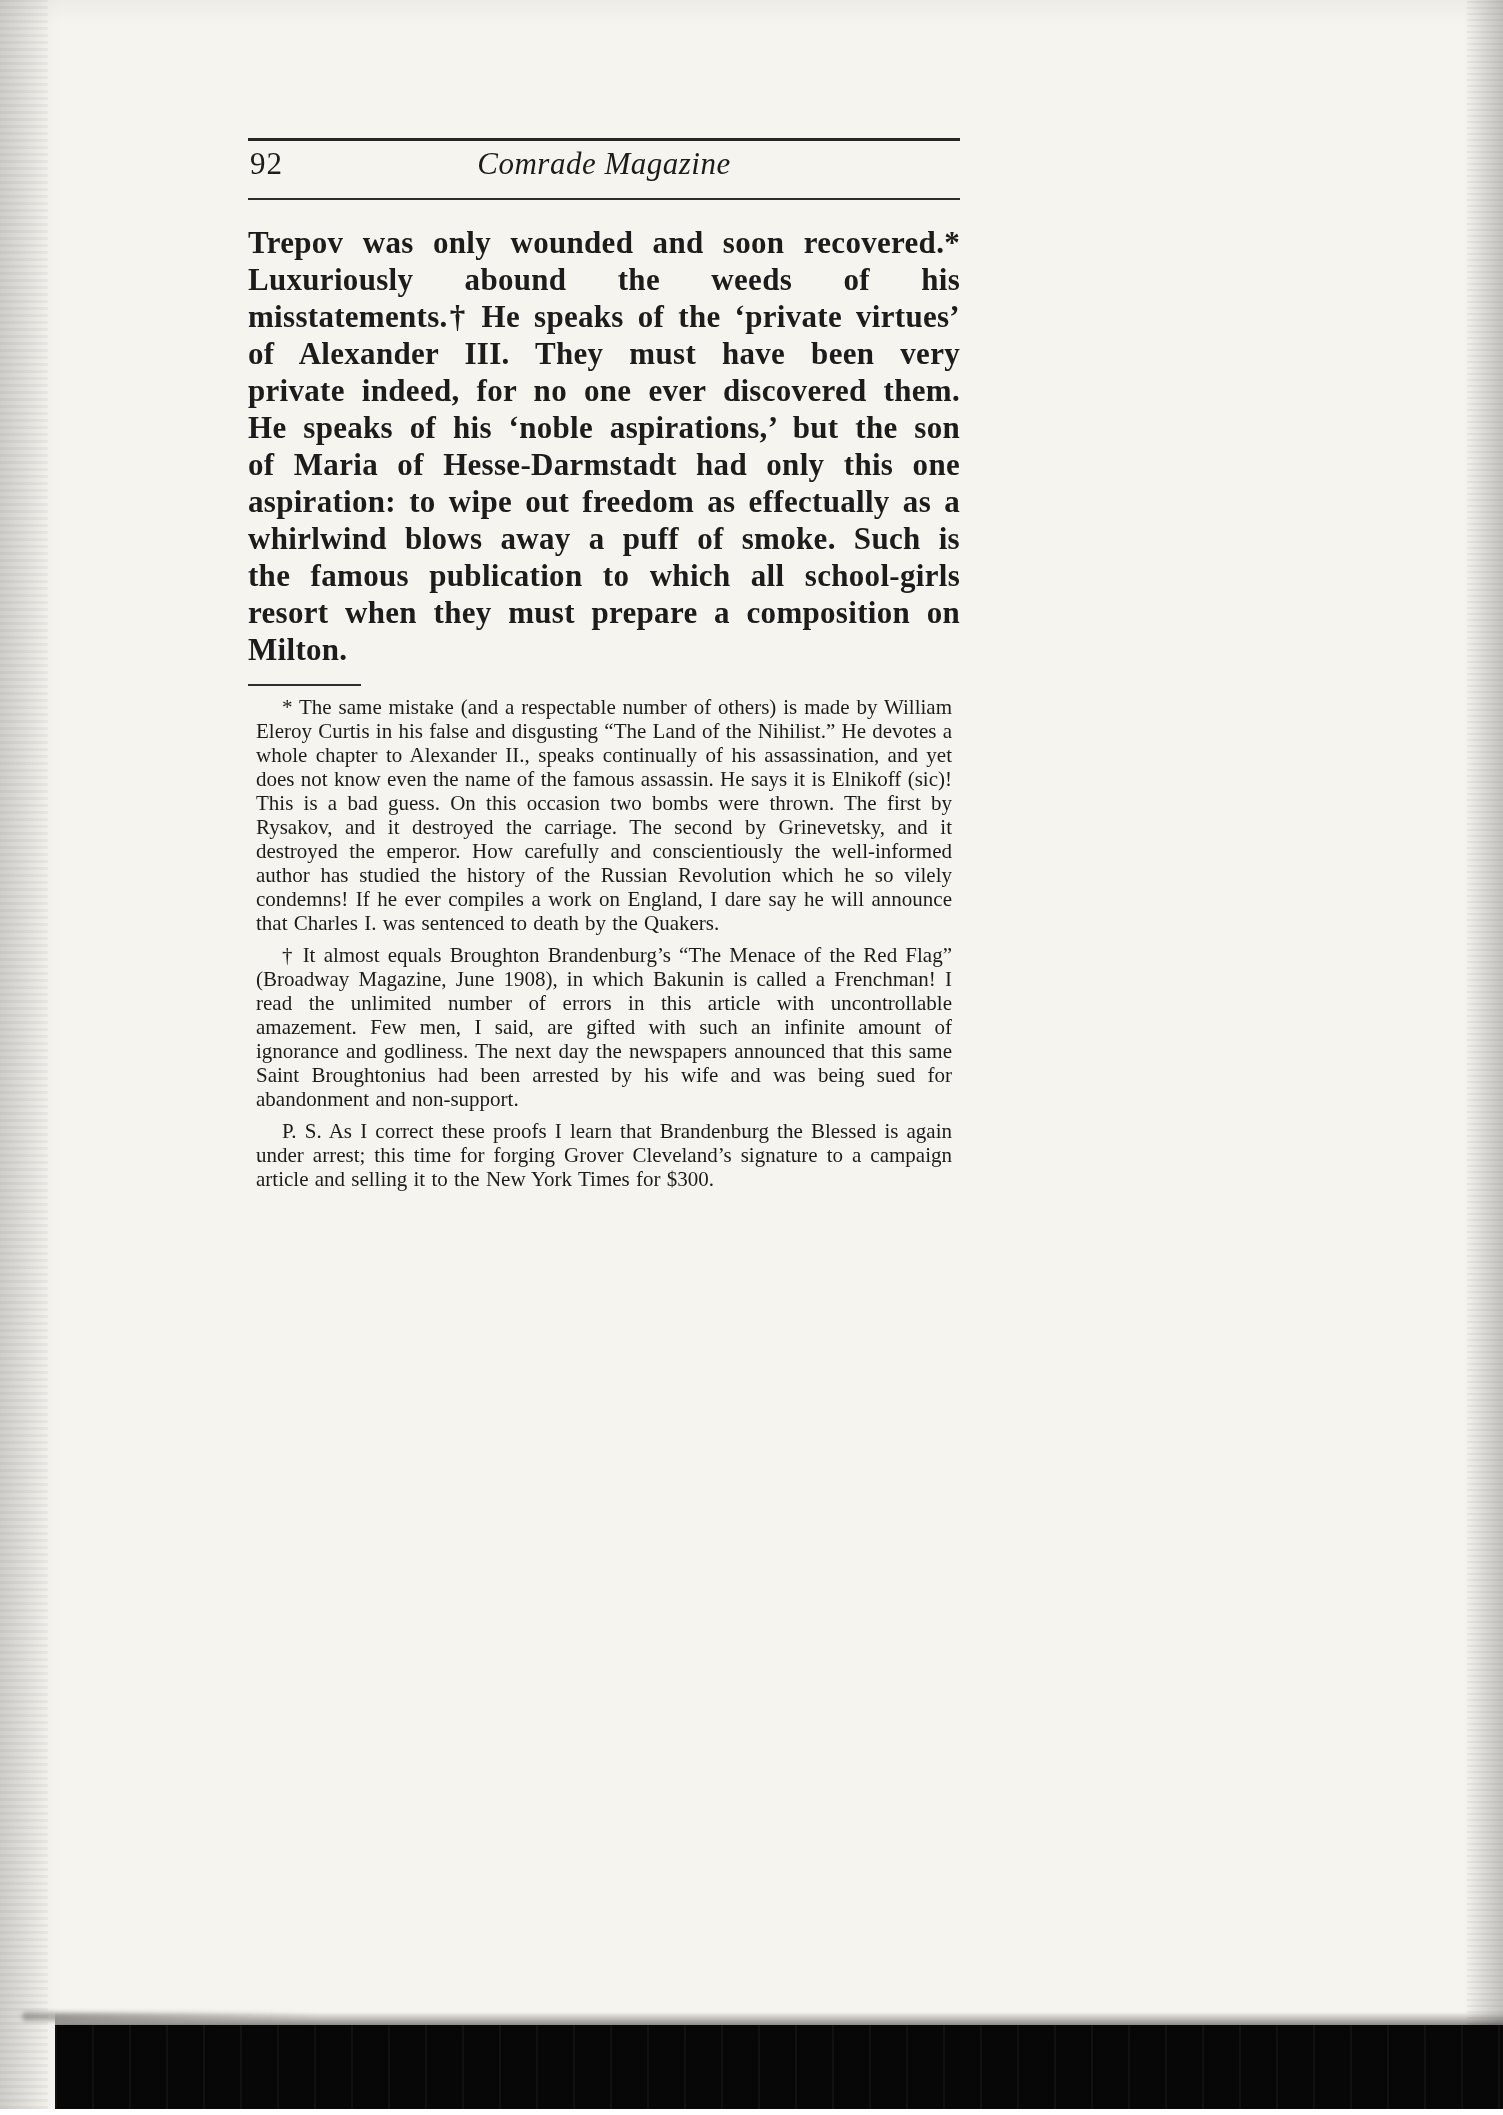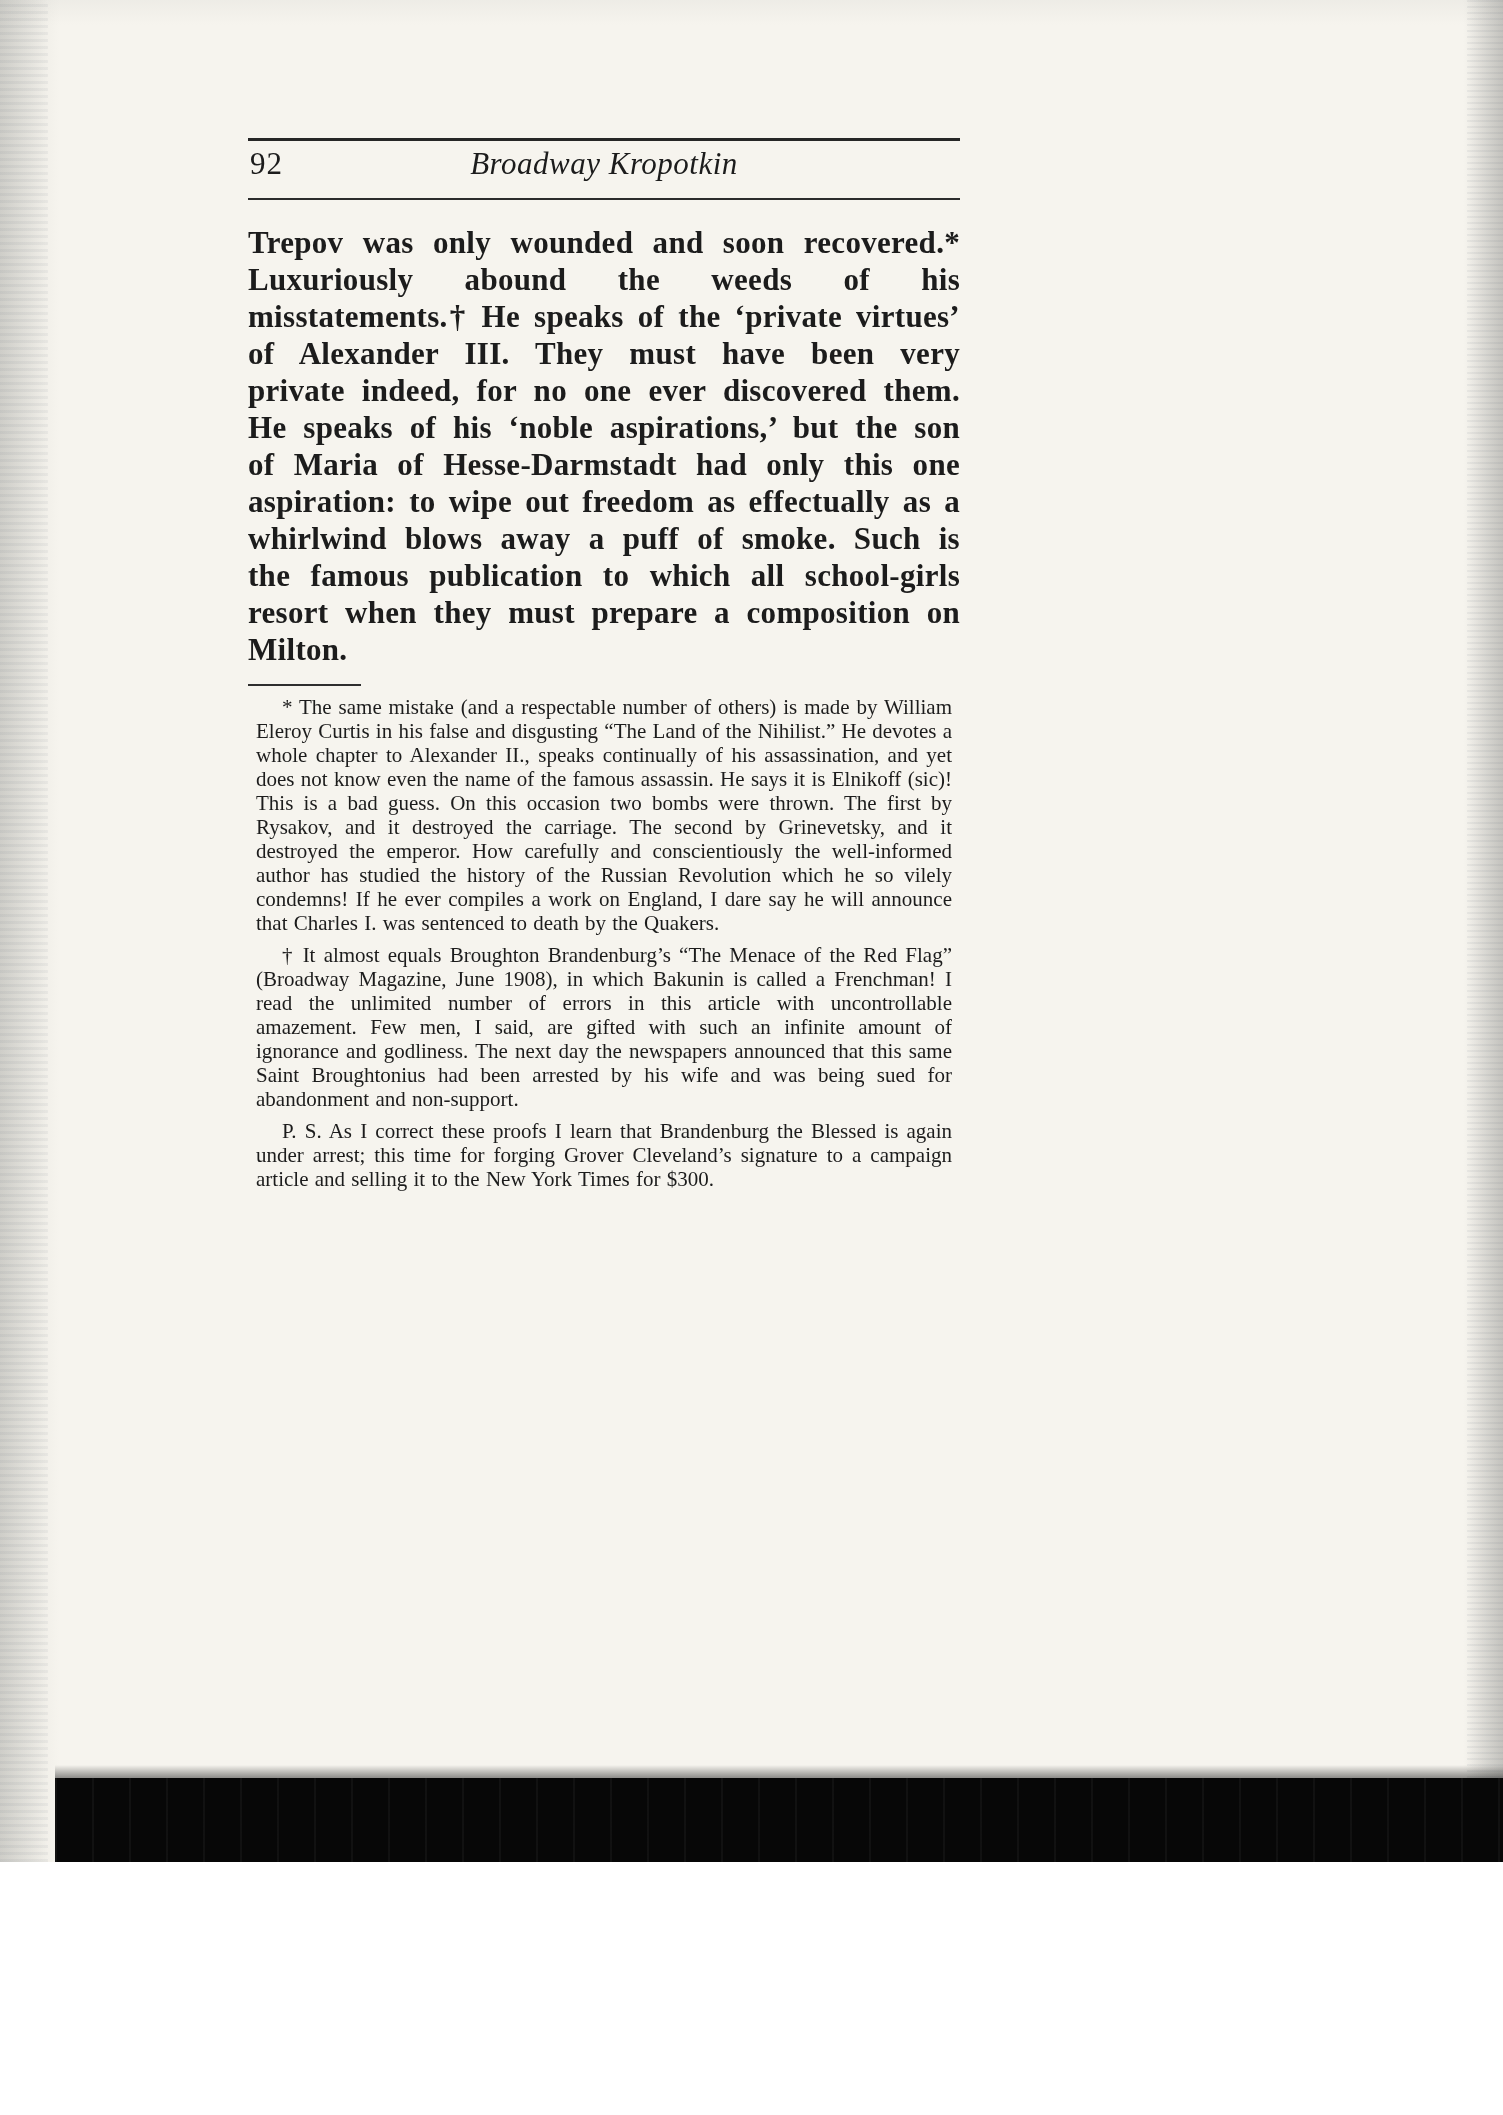--- a/index.html
+++ b/index.html
@@ -8,21 +8,21 @@
     background: #ffffff;
   }
   body {
     width: 1503px;
     height: 2115px;
     overflow: hidden;
   }
   .scan {
     position: relative;
     width: 1503px;
-    height: 1862px;
+    height: 2109px;
     background:
       linear-gradient(90deg, rgba(165,165,158,0.22) 0px, rgba(246,244,238,0) 60px),
       linear-gradient(270deg, rgba(150,150,145,0.28) 0px, rgba(246,244,238,0) 40px),
       linear-gradient(180deg, rgba(200,200,195,0.18) 0px, rgba(246,244,238,0) 25px),
       #f6f4ee;
     font-family: "Liberation Serif", serif;
     color: #1c1c1c;
     overflow: hidden;
   }
   
@@ -142,21 +142,21 @@
 
   <div class="edge-left"></div>
   <div class="edge-right"></div>
 
   <div class="content">
 
     <div class="rule-top"></div>
 
     <div class="header-row">
       <span class="page-num">92</span>
-      <span class="running-title">Broadway Kropotkin</span>
+      <span class="running-title">Comrade Magazine</span>
     </div>
 
     <div class="rule-bottom"></div>
 
     <p class="body-text">Trepov was only wounded and soon recovered.* Luxuriously abound the weeds of his misstatements.† He speaks of the ‘private virtues’ of Alexander III. They must have been very private indeed, for no one ever discovered them. He speaks of his ‘noble aspirations,’ but the son of Maria of Hesse-Darmstadt had only this one aspiration: to wipe out freedom as effectually as a whirlwind blows away a puff of smoke. Such is the famous publication to which all school-girls resort when they must prepare a composition on Milton.</p>
 
     <div class="fn-rule"></div>
 
     <div class="footnotes">
       <p class="footnote"><span>*</span> <span>The same mistake (and a respectable number of others) is made by William Eleroy Curtis in his false and disgusting “The Land of the Nihilist.” He devotes a whole chapter to Alexander II., speaks continually of his assassination, and yet does not know even the name of the famous assassin. He says it is Elnikoff (sic)! This is a bad guess. On this occasion two bombs were thrown. The first by Rysakov, and it destroyed the carriage. The second by Grinevetsky, and it destroyed the emperor. How carefully and conscientiously the well-informed author has studied the history of the Russian Revolution which he so vilely condemns! If he ever compiles a work on England, I dare say he will announce that Charles I. was sentenced to death by the Quakers.</span></p>

